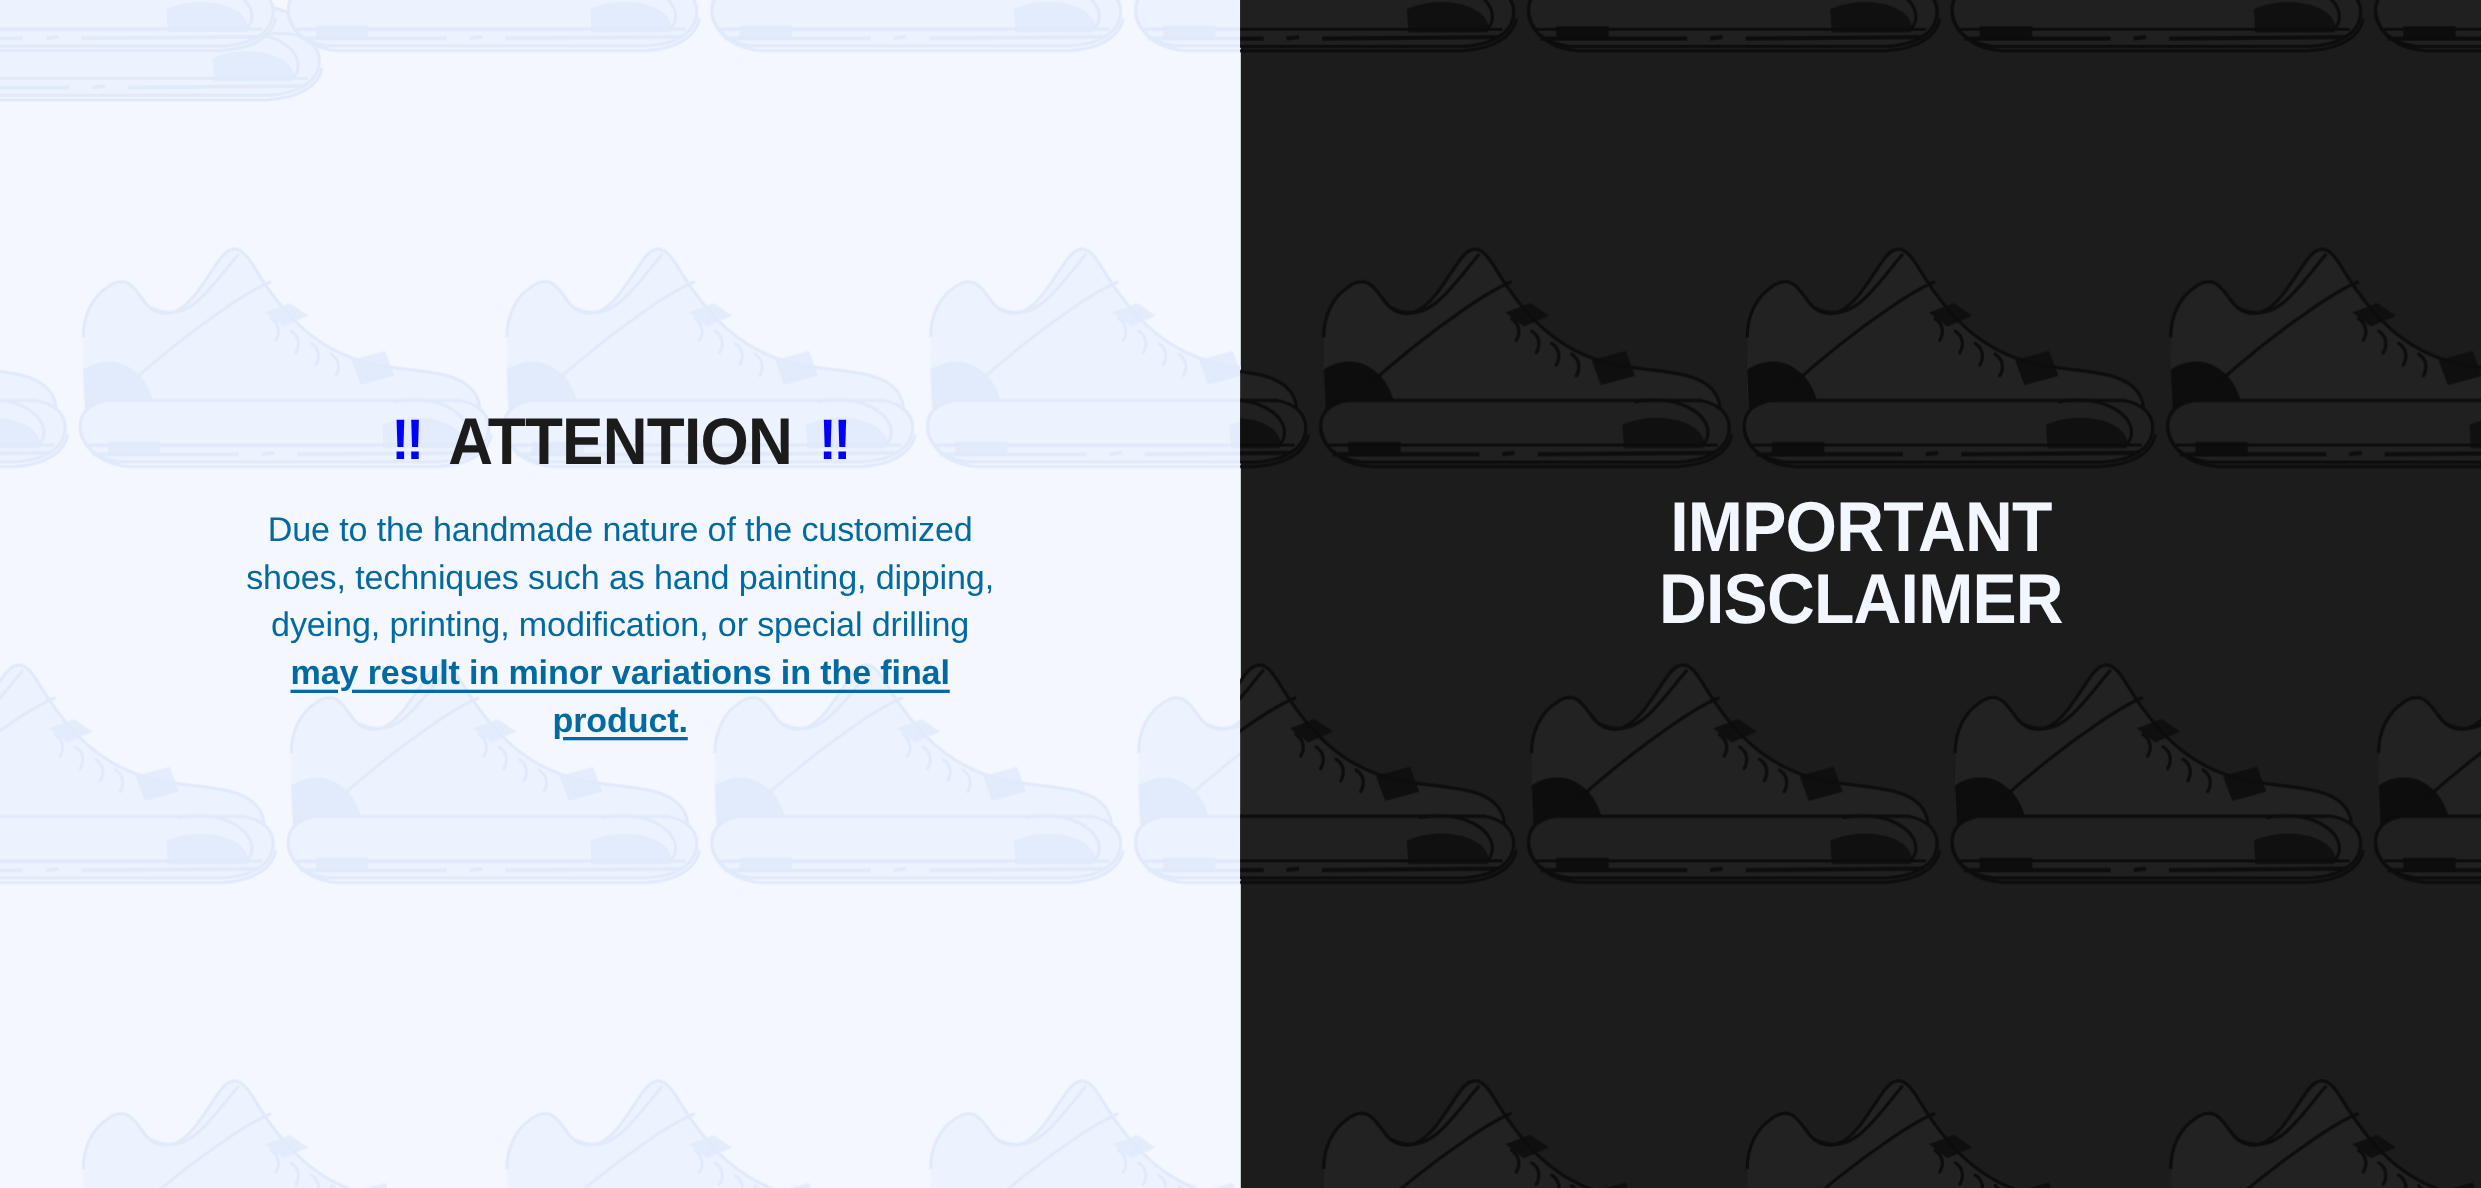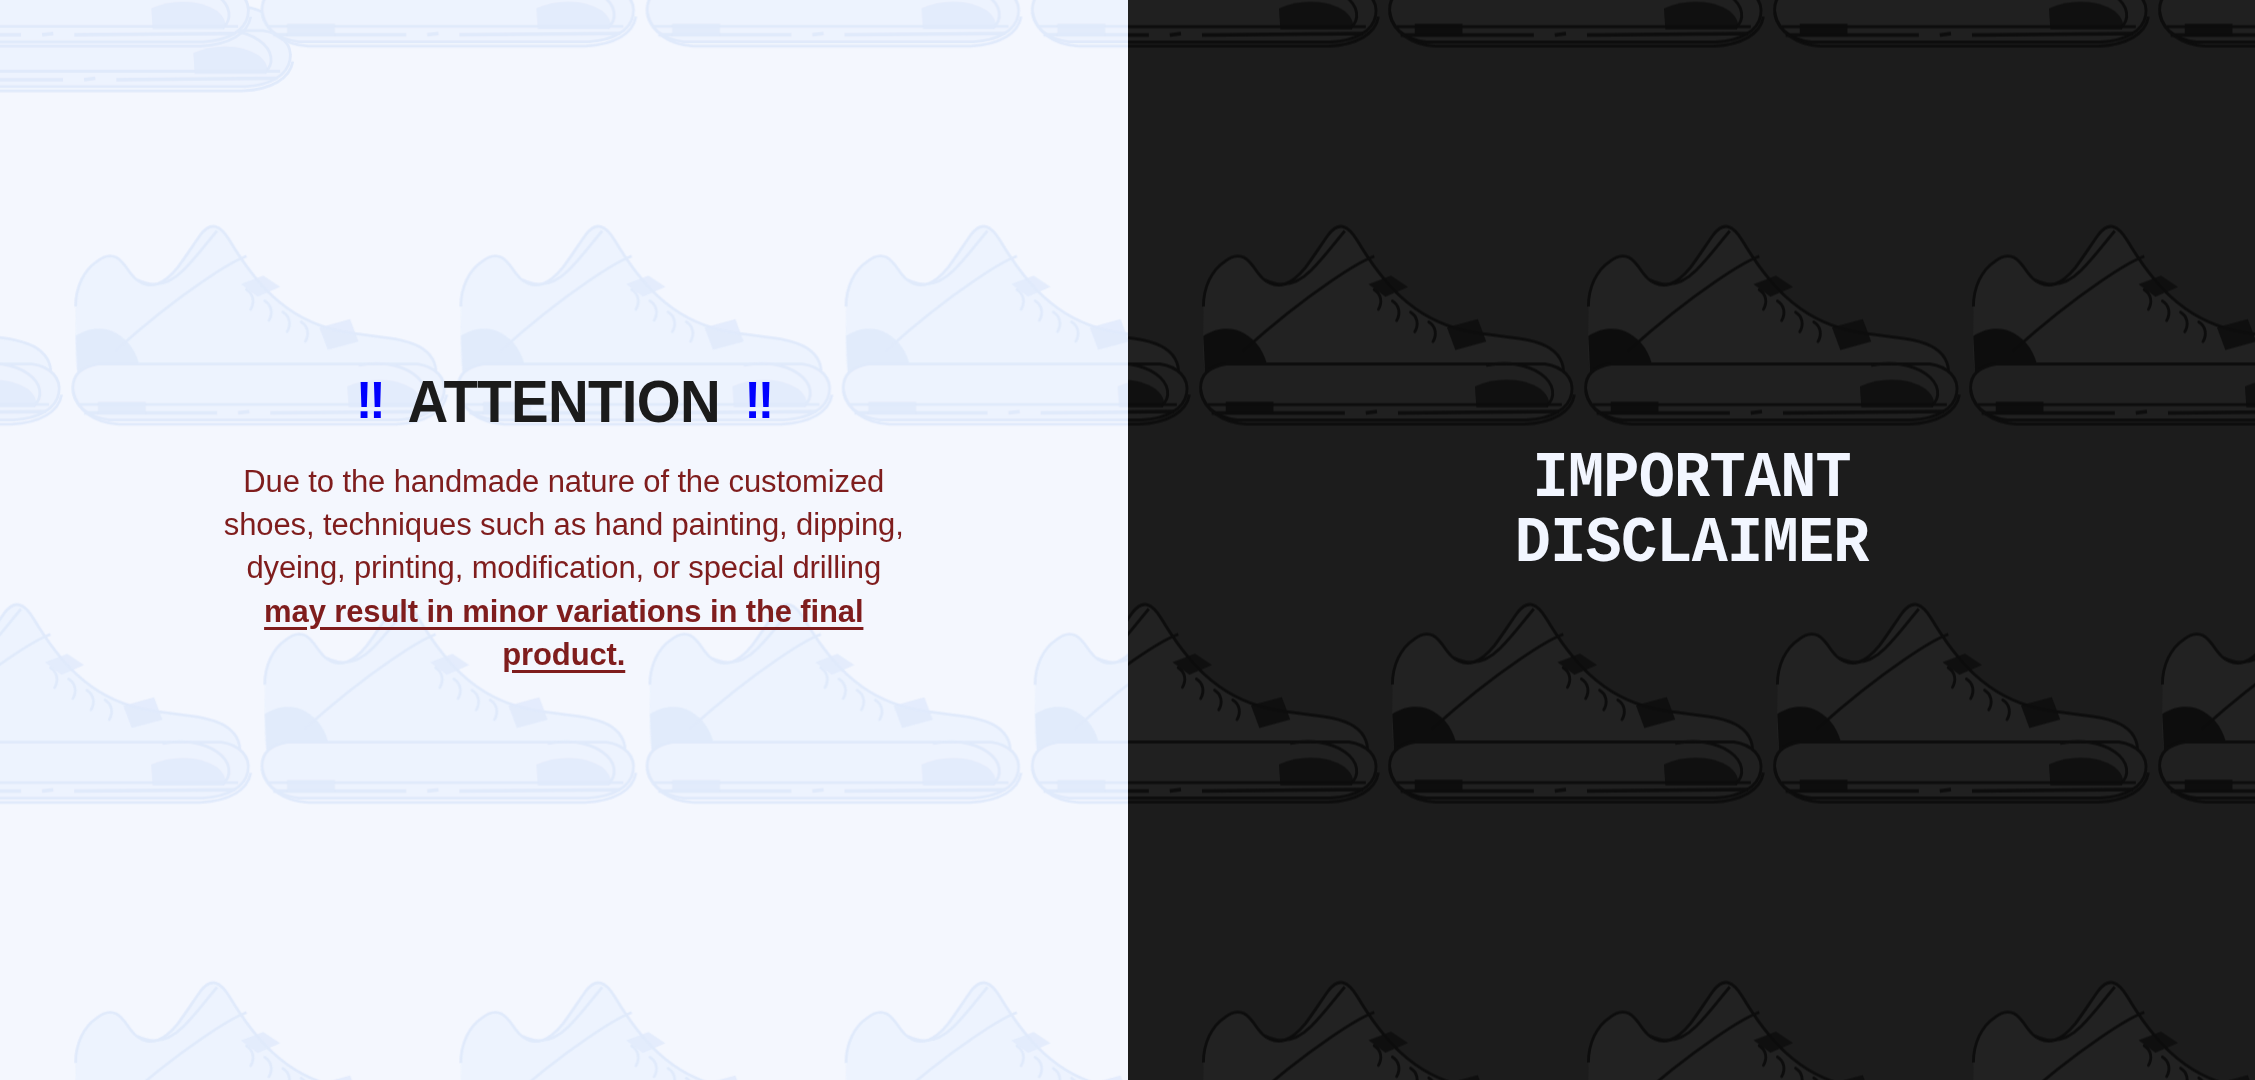--- a/index.html
+++ b/index.html
@@ -12,21 +12,21 @@
 
   .panel {
     position:relative;
     width:1127.5px; height:1080px;
     overflow:hidden;
     display:flex;
     align-items:center;
     justify-content:center;
   }
   .panel-light { background:#f4f7fe; }
-  .panel-dark  { background:#14532d;font-family:Liberation Mono, monospace; }
+  .panel-dark  { background:#14532d; }
 
   .pattern {
     position:absolute;
     inset:0;
     width:100%; height:100%;
     pointer-events:none;
     z-index:0;
   }
 
   .content {
@@ -74,21 +74,21 @@
 
   
   .body-copy {
     font-size:31px;
     line-height:1.40;
     font-weight:400;
     max-width:720px;
     margin:0 auto;
     letter-spacing:-0.004em;
   }
-  .body-light { color:#7f1d1d; max-width:700px; }
+  .body-light { color:#0369a1; max-width:700px; }
   .body-dark  { color:#ffffff; max-width:760px; }
 
   .emph {
     font-weight:700;
     text-decoration:underline;
     text-underline-offset:5px;
     text-decoration-thickness:2.6px;
   }
 </style>
 </head>

